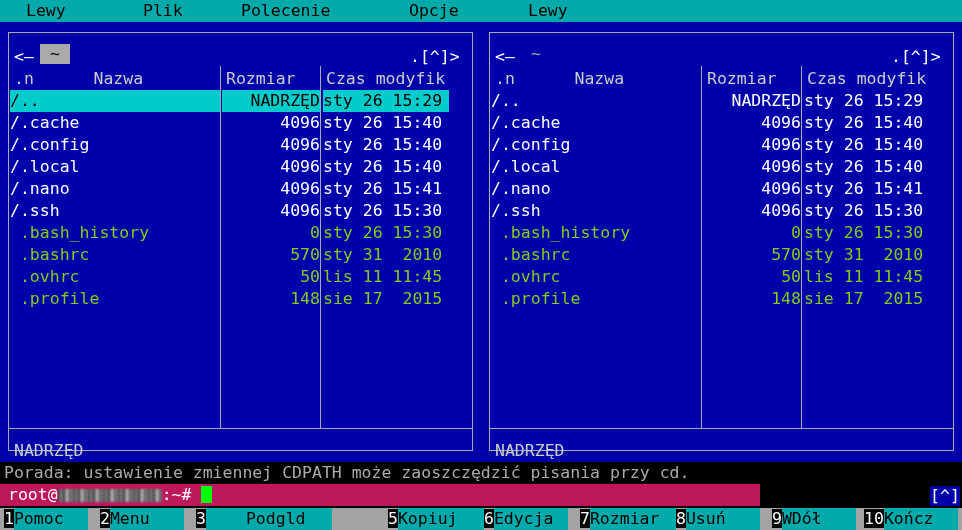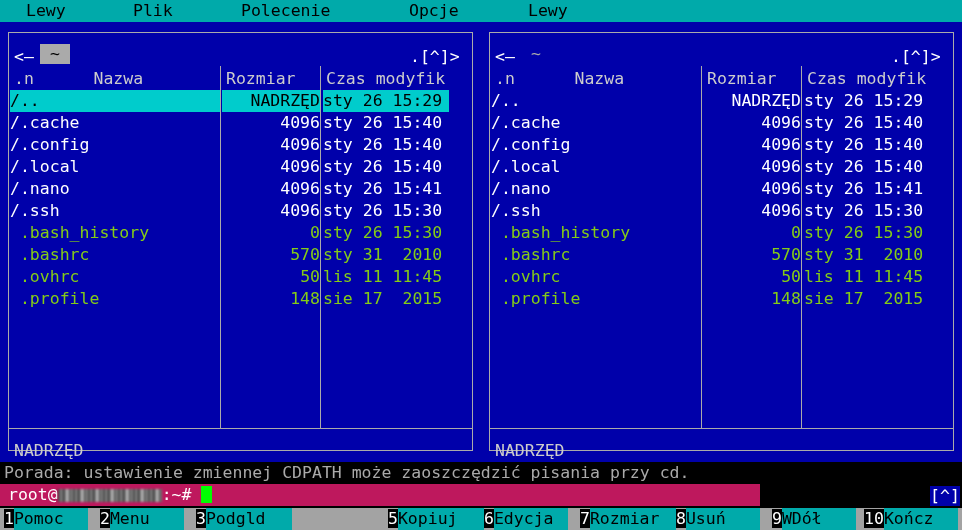--- a/index.html
+++ b/index.html
@@ -85,21 +85,21 @@
   .fn .num{color:#ffffff;background:#000;}
   .fn .lbl{color:#000000;background:#00aaaa;}
 </style>
 </head>
 <body>
 
 <div class="screen">
 
   <div class="menubar">
     <span class="mi" style="left: 26px;">Lewy</span>
-    <span class="mi" style="left: 133px;">Plik</span>
+    <span class="mi" style="left: 143px;">Plik</span>
     <span class="mi" style="left: 241px;">Polecenie</span>
     <span class="mi" style="left: 409px;">Opcje</span>
     <span class="mi" style="left: 528px;">Lewy</span>
   </div>
 
   <div class="panel left">
     <span class="fl frame-top"></span>
     <span class="fl frame-bot"></span>
     <span class="fl frame-l"></span>
     <span class="fl frame-r"></span>
@@ -168,21 +168,21 @@
 
   <div class="hint">Porada: ustawienie zmiennej CDPATH może zaoszczędzić pisania przy cd.</div>
 
   <div class="prompt"><span class="user">root@</span><span class="host"></span><span class="user">:~#</span><span></span> <span class="cursor"></span></div>
 
   <div class="hintbtn">[^]</div>
 
   <div class="fnbar">
       <span class="fn" style="left: 4px;"><span class="num">1</span><span class="lbl" style="display: inline-block; min-width: 74px;">Pomoc</span></span>
       <span class="fn" style="left: 100px;"><span class="num">2</span><span class="lbl" style="display: inline-block; min-width: 74px;">Menu</span></span>
-      <span class="fn" style="left: 196px;"><span class="num">3</span><span class="lbl" style="display: inline-block; min-width: 86px;">Podgld</span></span>
+      <span class="fn" style="left: 196px;"><span class="num">3</span><span class="lbl" style="display: inline-block; min-width: 86px; padding-left: 40px;">Podgld</span></span>
       <span class="fn" style="left: 388px;"><span class="num">5</span><span class="lbl" style="display: inline-block; min-width: 86px;">Kopiuj</span></span>
       <span class="fn" style="left: 484px;"><span class="num">6</span><span class="lbl" style="display: inline-block; min-width: 74px;">Edycja</span></span>
       <span class="fn" style="left: 580px;"><span class="num">7</span><span class="lbl" style="display: inline-block; min-width: 86px;">Rozmiar</span></span>
       <span class="fn" style="left: 676px;"><span class="num">8</span><span class="lbl" style="display: inline-block; min-width: 74px;">Usuń</span></span>
       <span class="fn" style="left: 772px;"><span class="num">9</span><span class="lbl" style="display: inline-block; min-width: 74px;">WDół</span></span>
       <span class="fn" style="left: 864px;"><span class="num">10</span><span class="lbl" style="display: inline-block; min-width: 74px;">Kończ</span></span>
     </div>
 
 </div>
 

